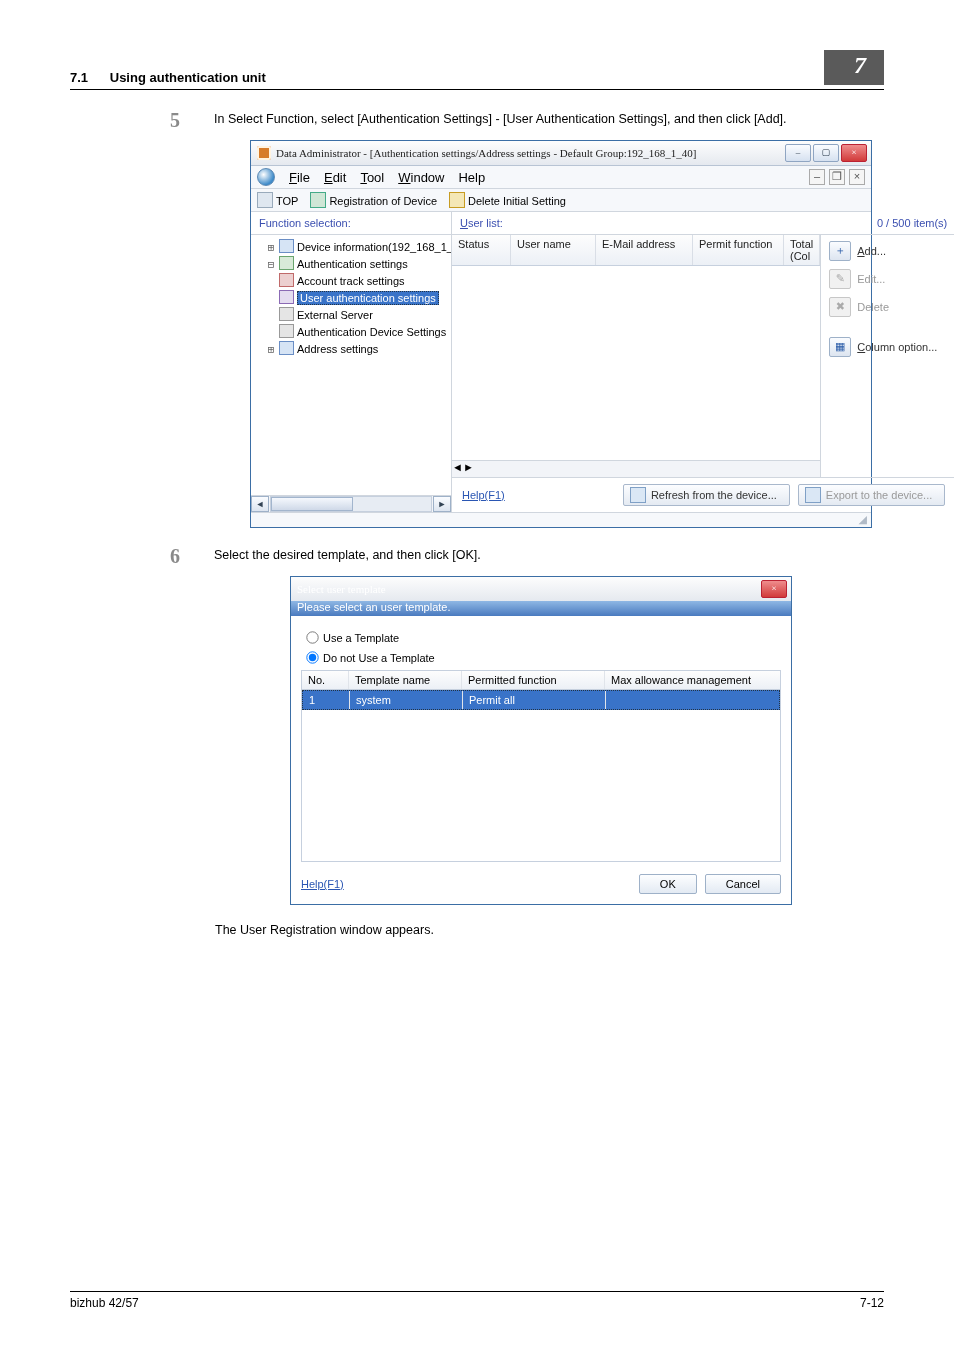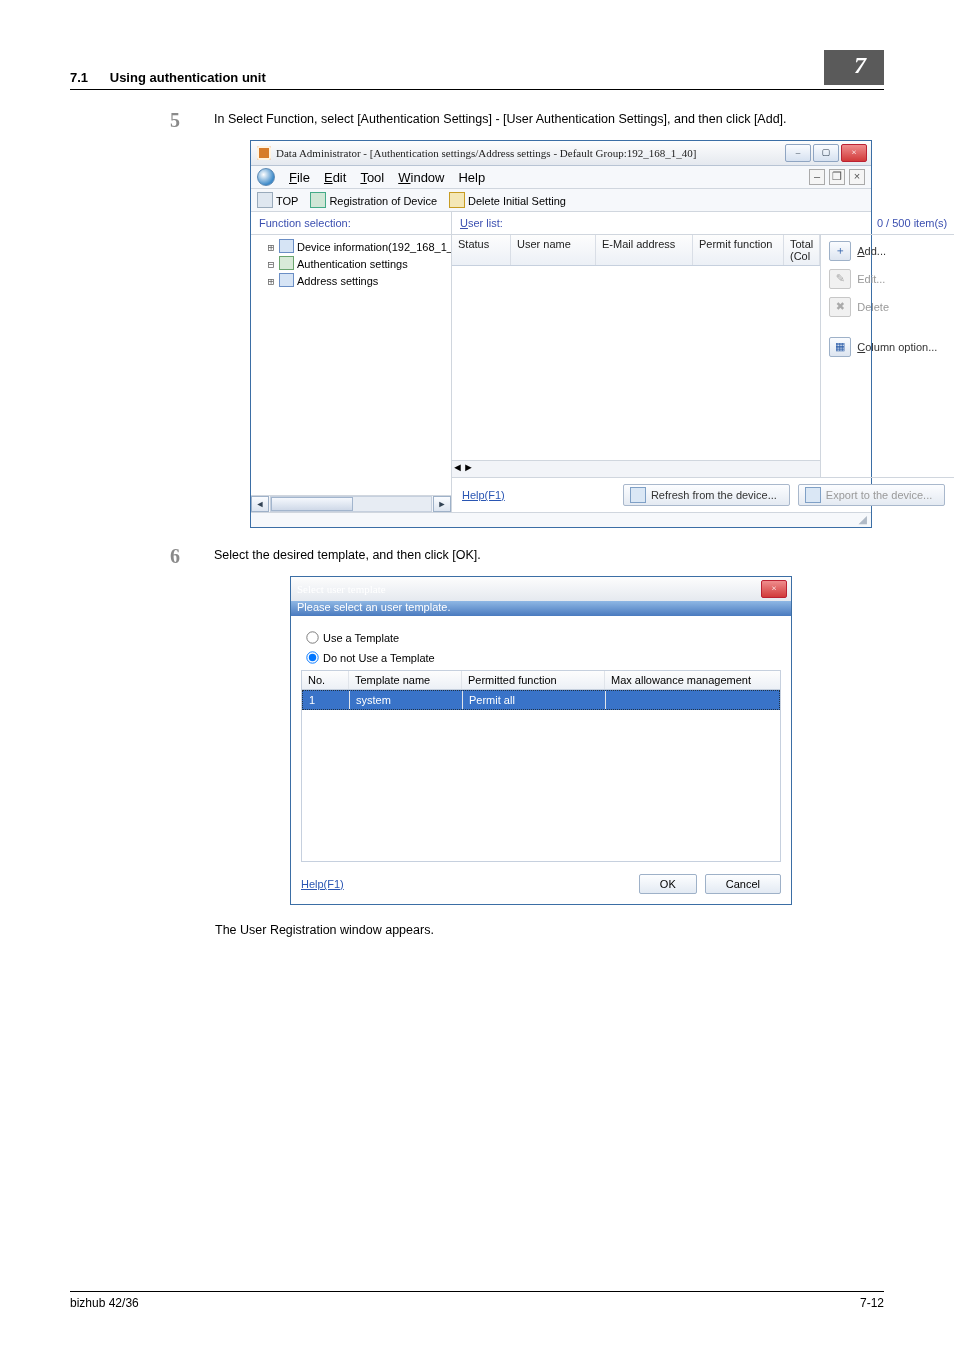--- a/index.html
+++ b/index.html
@@ -312,20 +312,26 @@
         <span><span class="tool-icon green"></span><span>Registration of Device</span></span>
         <span><span class="tool-icon yellow"></span><span>Delete Initial Setting</span></span>
       </div>
       <div class="body-split">
         <div class="left-pane">
           <div class="left-label">Function selection:</div>
           <div class="tree">
             <ul>
               <li><span class="exp">⊞</span><span class="ico blue"></span><span class="label">Device information(192_168_1_40)</span></li>
               <li><span class="exp">⊟</span><span class="ico green2"></span><span class="label">Authentication settings</span>
+                <ul>
+                  <li><span class="ico red"></span><span class="label">Account track settings</span></li>
+                  <li class="sel"><span class="ico purple"></span><span class="label">User authentication settings</span></li>
+                  <li><span class="ico grey"></span><span class="label">External Server</span></li>
+                  <li><span class="ico grey"></span><span class="label">Authentication Device Settings</span></li>
+                </ul>
               </li>
               <li><span class="exp">⊞</span><span class="ico blue"></span><span class="label">Address settings</span></li>
             </ul>
           </div>
           <div class="left-scroll">
             <span class="arrow">◄</span>
             <span class="track">
                 <span class="thumb"></span>
               </span>
             <span class="arrow">►</span>
@@ -429,16 +435,16 @@
           <span class="btn">OK</span>
           <span class="btn">Cancel</span>
         </div>
       </div>
     </div>
   </div>
 
   <div class="plain-text">The User Registration window appears.</div>
 
   <div class="page-footer">
-    <span>bizhub 42/36</span>
+    <span>bizhub 42/57</span>
     <span>7-12</span>
   </div>
 </div>
 
 </body></html>

